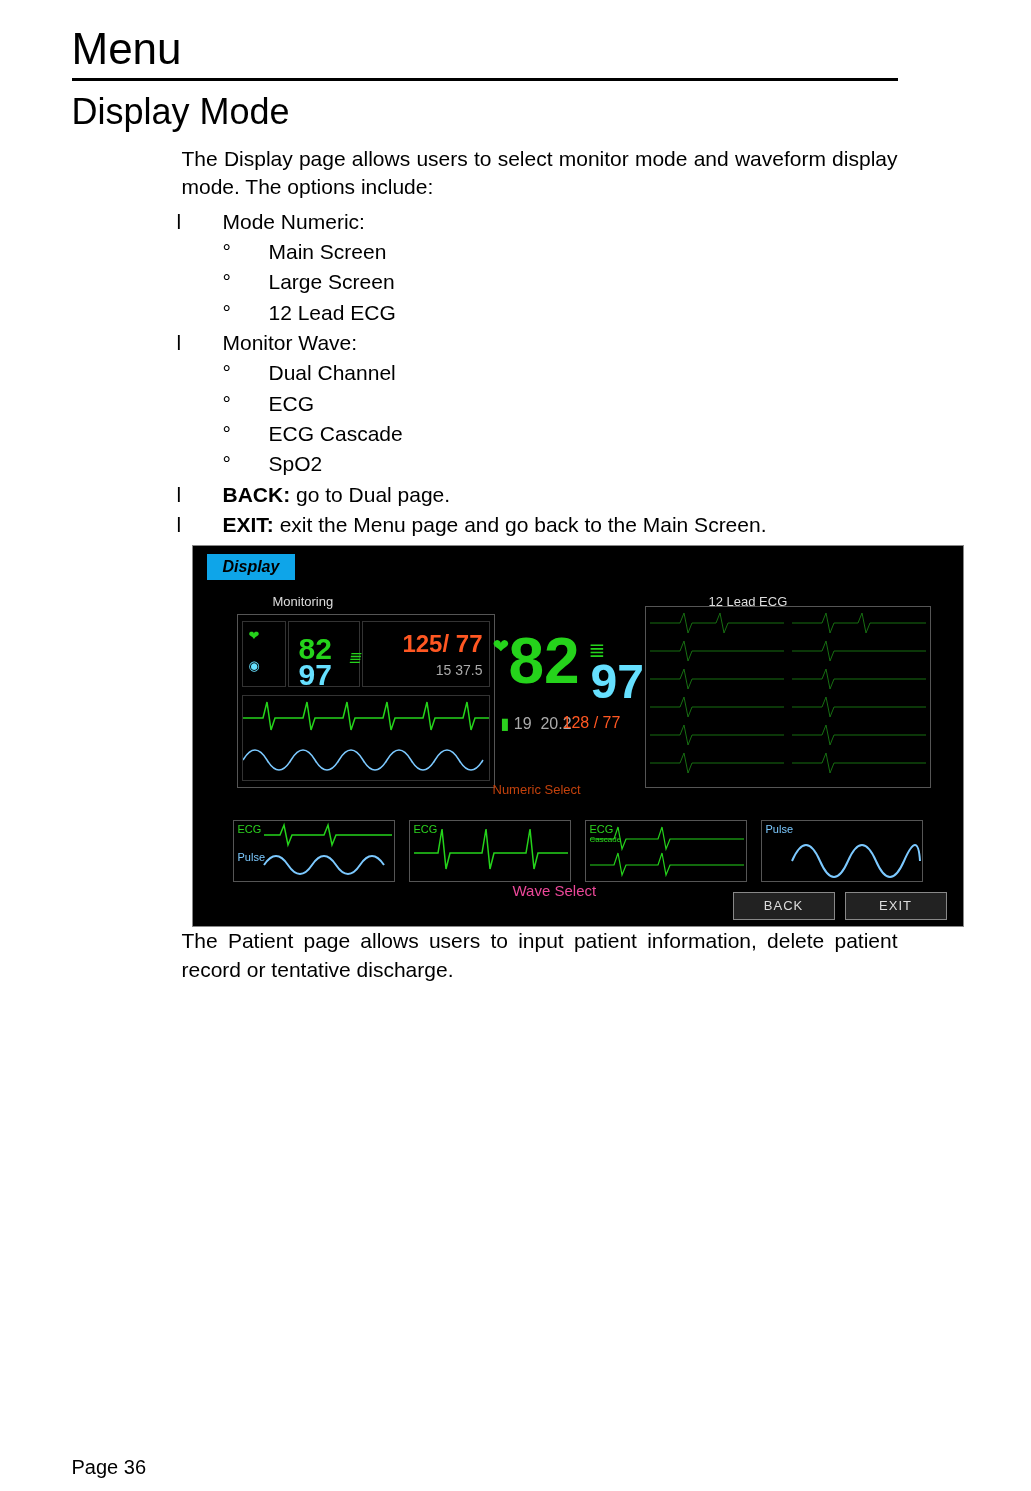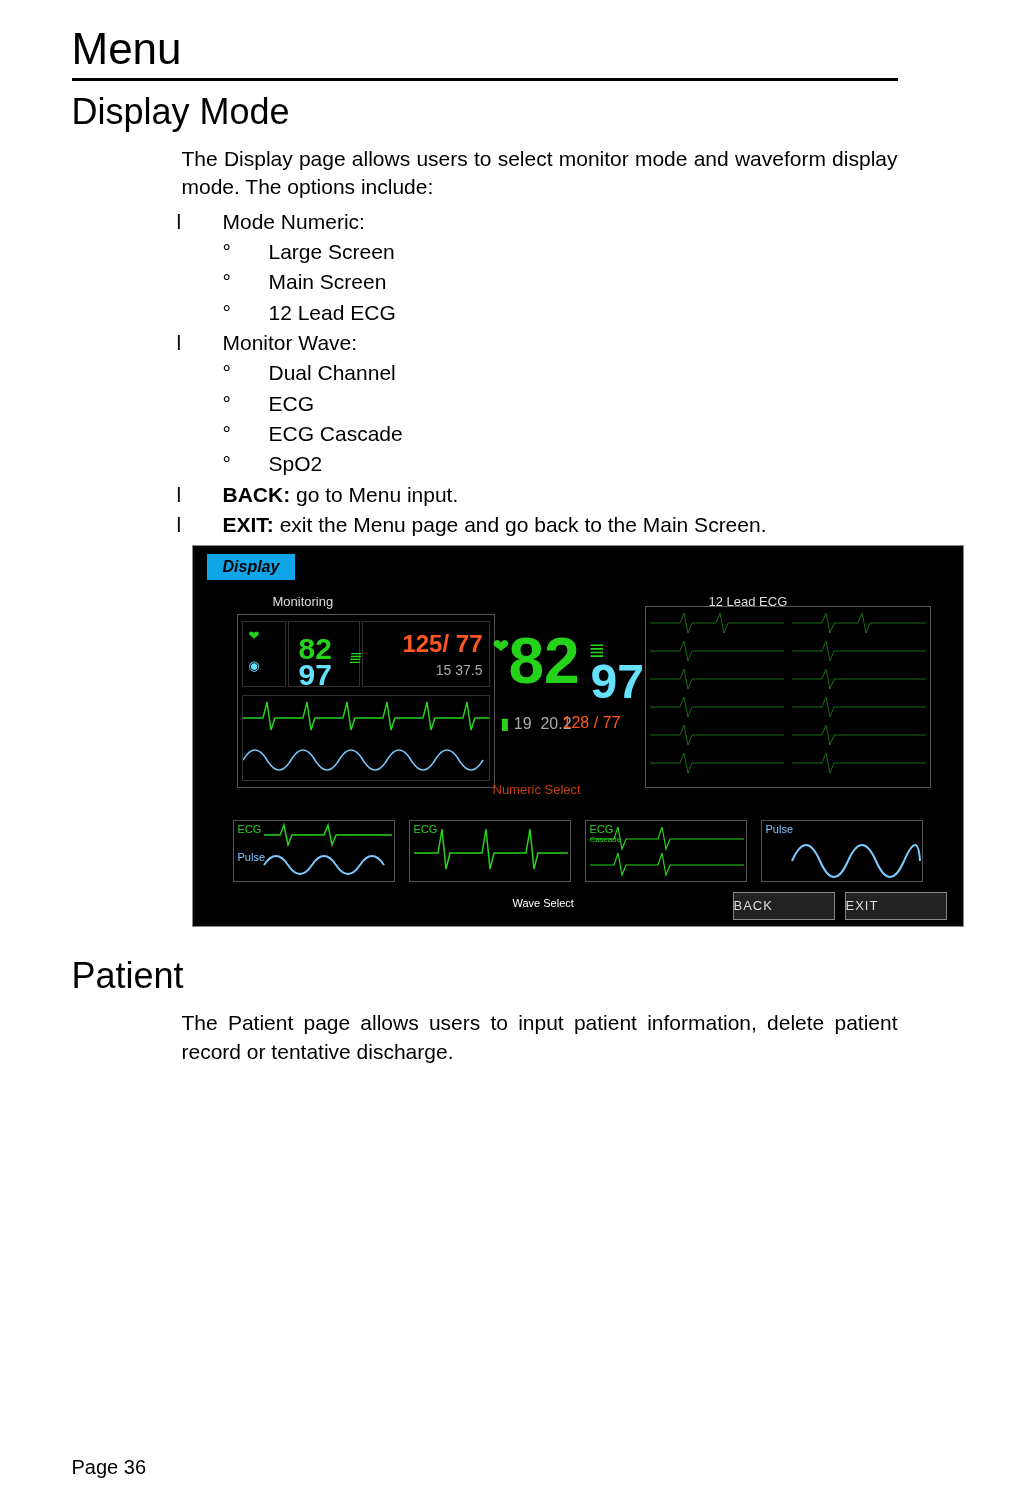--- a/index.html
+++ b/index.html
@@ -44,58 +44,58 @@
   .big-sp{color:#66e0ff;font-size:48px;font-weight:bold;position:absolute;left:398px;top:108px}
   .big-temp{color:#aaa;font-size:16px;position:absolute;left:308px;top:168px}
   .big-bp{color:#ff5722;font-size:16px;position:absolute;left:370px;top:168px}
   .num-select-label{position:absolute;left:300px;top:236px;color:#c2410c;font-size:13px}
   .wave-row{position:absolute;left:40px;top:274px;display:flex;gap:14px}
   .wave-tile{width:160px;height:60px;border:1px solid #555;background:#000;position:relative;overflow:hidden}
   .tile-lbl{position:absolute;left:4px;top:2px;font-size:11px}
   .tile-lbl.green{color:#2bd21e}
   .tile-lbl.blue{color:#7cc9ff}
   .tile-lbl.small{top:30px}
-  .wave-select-label{position:absolute;left:320px;top:351px;color:#ffffff;font-size:11px}
-  .btn{position:absolute;bottom:6px;height:26px;width:100px;border:1px solid #888;background:#222;color:#ddd;line-height:26px;font-size:13px;letter-spacing:1px}
+  .wave-select-label{position:absolute;left:320px;top:336px;color:#ec4899;font-size:15px}
+  .btn{position:absolute;bottom:6px;height:26px;width:100px;border:1px solid #888;background:#222;color:#ddd;text-align:center;line-height:26px;font-size:13px;letter-spacing:1px}
   .btn.back{right:128px}
   .btn.exit{right:16px}
   svg.wf{position:absolute;left:0;top:0;width:100%;height:100%}
   
   .page-number{position:absolute;left:30px;bottom:24px;font-size:20px}
 </style>
 </head>
 <body>
 
 <div class="page">
   <h1 class="chapter-title">Menu</h1>
   <hr class="h-rule">
 
   <h2 class="h2">Display Mode</h2>
   <p class="para indent1">The Display page allows users to select monitor mode and waveform display mode. The options include:</p>
 
   <ul class="l1">
     <li>
       <span>Mode Numeric:</span>
       <ul class="l2">
+        <li>Main Screen</li>
         <li>Large Screen</li>
-        <li>Main Screen</li>
         <li>12 Lead ECG</li>
       </ul>
     </li>
     <li>
       <span>Monitor Wave:</span>
       <ul class="l2">
         <li>Dual Channel</li>
         <li>ECG</li>
         <li>ECG Cascade</li>
         <li>SpO2</li>
       </ul>
     </li>
     <li>
-      <b>BACK:</b><span> go to Menu input.</span>
+      <b>BACK:</b><span> go to Dual page.</span>
     </li>
     <li>
       <b>EXIT:</b><span> exit the Menu page and go back to the Main Screen.</span>
     </li>
   </ul>
 
   <div class="shot">
     <div class="tab">Display</div>
     <div class="monitoring-label">Monitoring</div>
     <div class="lead-ecg-label">12 Lead ECG</div>
@@ -183,17 +183,16 @@
         </svg>
       </div>
     </div>
 
     <div class="wave-select-label">Wave Select</div>
 
     <div class="btn back">BACK</div>
     <div class="btn exit">EXIT</div>
   </div>
 
-  <h2 class="h2 second">Patient</h2>
   <p class="para indent1">The Patient page allows users to input patient information, delete patient record or tentative discharge.</p>
 
   <div class="page-number">Page 36</div>
 </div>
 
 </body></html>

